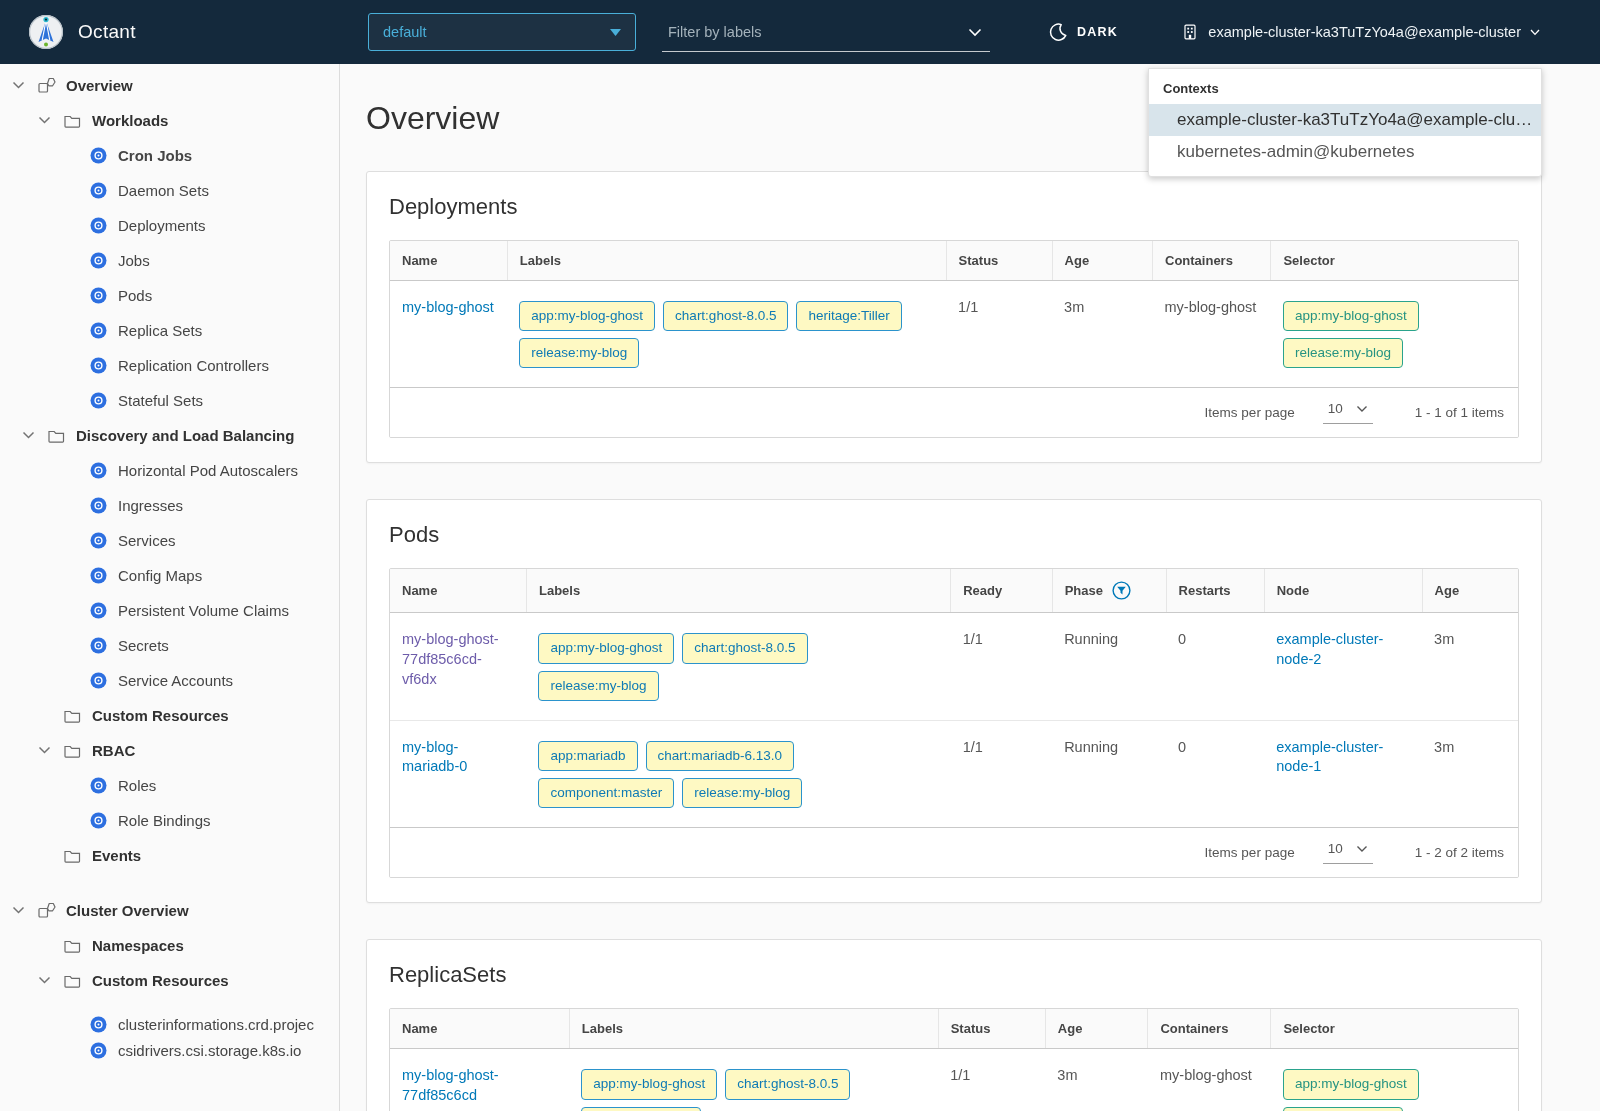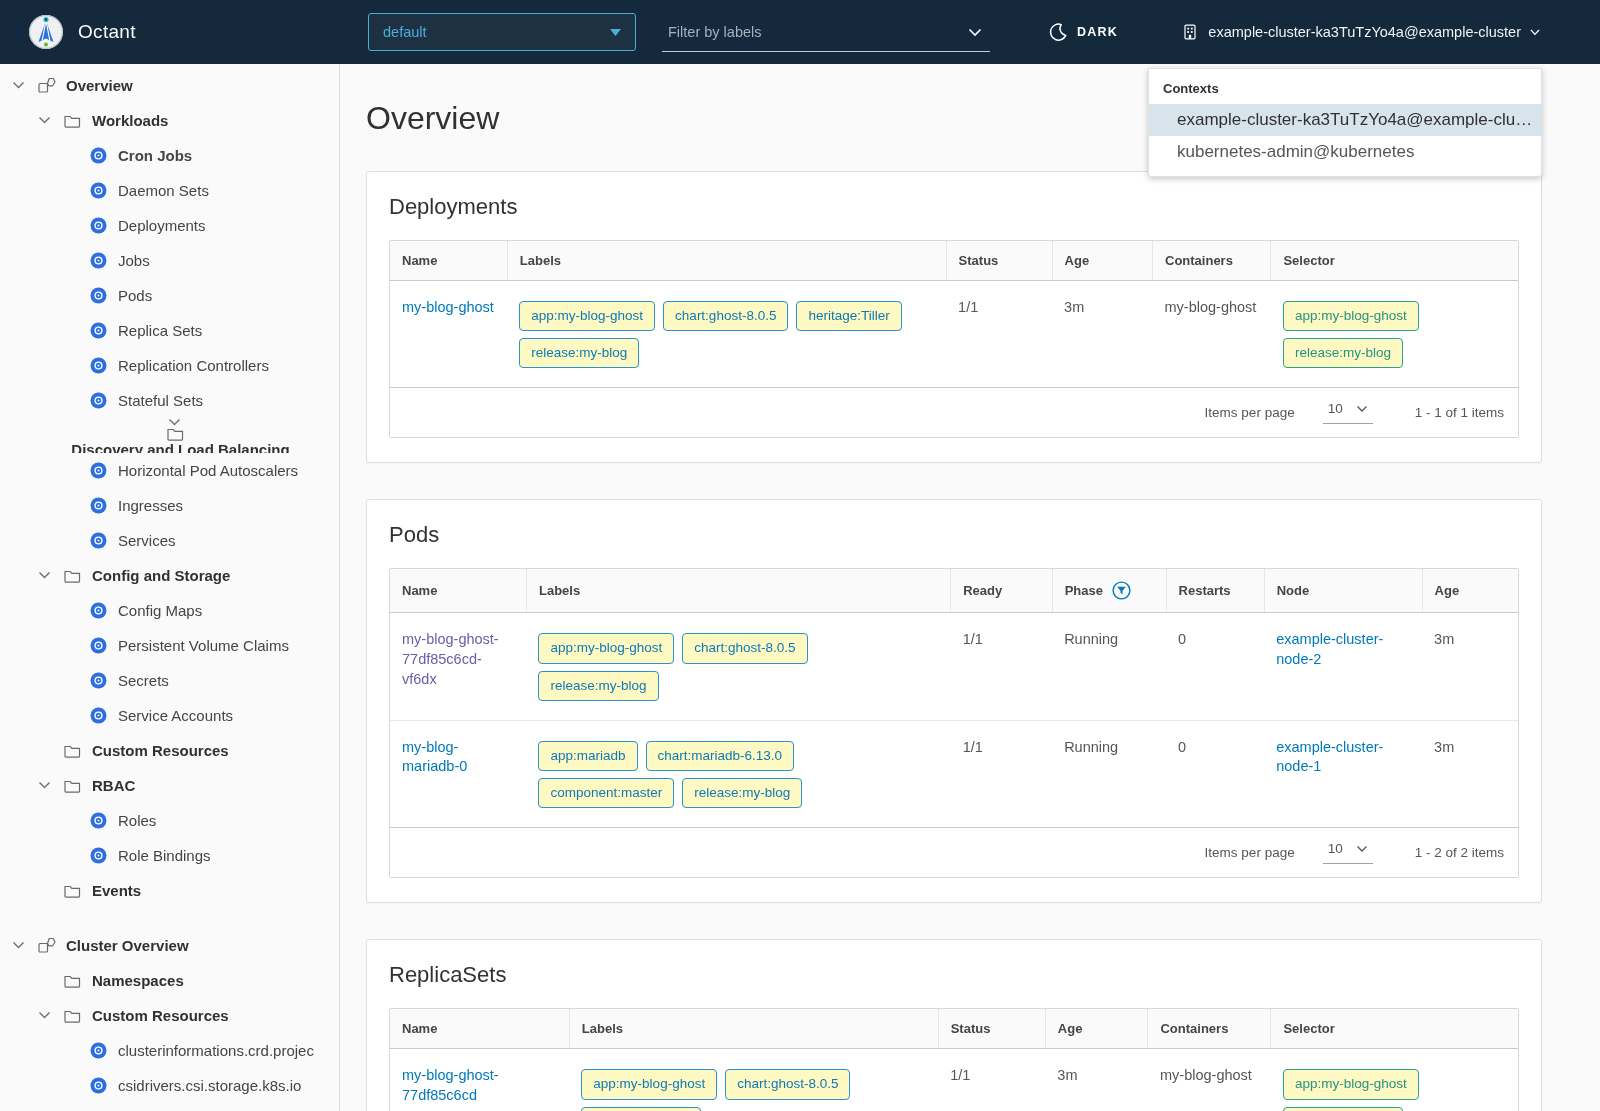--- a/index.html
+++ b/index.html
@@ -238,21 +238,21 @@
       <span class="chev"></span>
       <span class="sicon">
         <svg width="17" height="17" viewBox="0 0 17 17">
           <circle cx="8.5" cy="8.5" r="8" fill="#2d6fe0"></circle>
           <circle cx="8.5" cy="8.5" r="3.4" fill="none" stroke="#ffffff" stroke-width="1.4"></circle>
           <circle cx="8.5" cy="8.5" r="1" fill="#ffffff"></circle>
         </svg>
       </span>
       <span class="lbl">Stateful Sets</span>
     </div>
-    <div class="side-row bold" style="padding-left: 22px; flex-direction: column;">
+    <div class="side-row bold" style="padding-left: 22px;">
       <span class="chev">
         <svg width="13" height="9" viewBox="0 0 13 9">
           <polyline points="1.5,1.5 6.5,6.5 11.5,1.5" fill="none" stroke="#737373" stroke-width="1.5"></polyline>
         </svg>
       </span>
       <span class="sicon">
         <svg width="17" height="14" viewBox="0 0 17 14">
           <path d="M1 2.5 h5.2 l1.6 1.8 h7.7 v8 a0.8 0.8 0 0 1 -0.8 0.8 h-12.9 a0.8 0.8 0 0 1 -0.8 -0.8 Z" fill="none" stroke="#6a6a6a" stroke-width="1.2"></path>
         </svg>
       </span>
@@ -283,168 +283,155 @@
     <div class="side-row" style="padding-left: 64px;">
       <span class="chev"></span>
       <span class="sicon">
         <svg width="17" height="17" viewBox="0 0 17 17">
           <circle cx="8.5" cy="8.5" r="8" fill="#2d6fe0"></circle>
           <circle cx="8.5" cy="8.5" r="3.4" fill="none" stroke="#ffffff" stroke-width="1.4"></circle>
           <circle cx="8.5" cy="8.5" r="1" fill="#ffffff"></circle>
         </svg>
       </span>
       <span class="lbl">Services</span>
+    </div>
+    <div class="side-row" style="padding-left: 64px;">
+      <span class="chev"></span>
+      <span class="sicon">
+        <svg width="17" height="17" viewBox="0 0 17 17">
+          <circle cx="8.5" cy="8.5" r="8" fill="#2d6fe0"></circle>
+          <circle cx="8.5" cy="8.5" r="3.4" fill="none" stroke="#ffffff" stroke-width="1.4"></circle>
+          <circle cx="8.5" cy="8.5" r="1" fill="#ffffff"></circle>
+        </svg>
+      </span>
+      <span class="lbl">Config Maps</span>
+    </div>
+    <div class="side-row" style="padding-left: 64px;">
+      <span class="chev"></span>
+      <span class="sicon">
+        <svg width="17" height="17" viewBox="0 0 17 17">
+          <circle cx="8.5" cy="8.5" r="8" fill="#2d6fe0"></circle>
+          <circle cx="8.5" cy="8.5" r="3.4" fill="none" stroke="#ffffff" stroke-width="1.4"></circle>
+          <circle cx="8.5" cy="8.5" r="1" fill="#ffffff"></circle>
+        </svg>
+      </span>
+      <span class="lbl">Persistent Volume Claims</span>
+    </div>
+    <div class="side-row" style="padding-left: 64px;">
+      <span class="chev"></span>
+      <span class="sicon">
+        <svg width="17" height="17" viewBox="0 0 17 17">
+          <circle cx="8.5" cy="8.5" r="8" fill="#2d6fe0"></circle>
+          <circle cx="8.5" cy="8.5" r="3.4" fill="none" stroke="#ffffff" stroke-width="1.4"></circle>
+          <circle cx="8.5" cy="8.5" r="1" fill="#ffffff"></circle>
+        </svg>
+      </span>
+      <span class="lbl">Secrets</span>
+    </div>
+    <div class="side-row" style="padding-left: 64px;">
+      <span class="chev"></span>
+      <span class="sicon">
+        <svg width="17" height="17" viewBox="0 0 17 17">
+          <circle cx="8.5" cy="8.5" r="8" fill="#2d6fe0"></circle>
+          <circle cx="8.5" cy="8.5" r="3.4" fill="none" stroke="#ffffff" stroke-width="1.4"></circle>
+          <circle cx="8.5" cy="8.5" r="1" fill="#ffffff"></circle>
+        </svg>
+      </span>
+      <span class="lbl">Service Accounts</span>
+    </div>
+    <div class="side-row bold" style="padding-left: 38px;">
+      <span class="chev"></span>
+      <span class="sicon">
+        <svg width="17" height="14" viewBox="0 0 17 14">
+          <path d="M1 2.5 h5.2 l1.6 1.8 h7.7 v8 a0.8 0.8 0 0 1 -0.8 0.8 h-12.9 a0.8 0.8 0 0 1 -0.8 -0.8 Z" fill="none" stroke="#6a6a6a" stroke-width="1.2"></path>
+        </svg>
+      </span>
+      <span class="lbl">Custom Resources</span>
     </div>
     <div class="side-row bold" style="padding-left: 38px;">
       <span class="chev">
         <svg width="13" height="9" viewBox="0 0 13 9">
           <polyline points="1.5,1.5 6.5,6.5 11.5,1.5" fill="none" stroke="#737373" stroke-width="1.5"></polyline>
         </svg>
       </span>
       <span class="sicon">
         <svg width="17" height="14" viewBox="0 0 17 14">
           <path d="M1 2.5 h5.2 l1.6 1.8 h7.7 v8 a0.8 0.8 0 0 1 -0.8 0.8 h-12.9 a0.8 0.8 0 0 1 -0.8 -0.8 Z" fill="none" stroke="#6a6a6a" stroke-width="1.2"></path>
         </svg>
       </span>
-      <span class="lbl">Config and Storage</span>
-    </div>
-    <div class="side-row" style="padding-left: 64px;">
-      <span class="chev"></span>
-      <span class="sicon">
-        <svg width="17" height="17" viewBox="0 0 17 17">
-          <circle cx="8.5" cy="8.5" r="8" fill="#2d6fe0"></circle>
-          <circle cx="8.5" cy="8.5" r="3.4" fill="none" stroke="#ffffff" stroke-width="1.4"></circle>
-          <circle cx="8.5" cy="8.5" r="1" fill="#ffffff"></circle>
-        </svg>
-      </span>
-      <span class="lbl">Config Maps</span>
-    </div>
-    <div class="side-row" style="padding-left: 64px;">
-      <span class="chev"></span>
-      <span class="sicon">
-        <svg width="17" height="17" viewBox="0 0 17 17">
-          <circle cx="8.5" cy="8.5" r="8" fill="#2d6fe0"></circle>
-          <circle cx="8.5" cy="8.5" r="3.4" fill="none" stroke="#ffffff" stroke-width="1.4"></circle>
-          <circle cx="8.5" cy="8.5" r="1" fill="#ffffff"></circle>
-        </svg>
-      </span>
-      <span class="lbl">Persistent Volume Claims</span>
-    </div>
-    <div class="side-row" style="padding-left: 64px;">
-      <span class="chev"></span>
-      <span class="sicon">
-        <svg width="17" height="17" viewBox="0 0 17 17">
-          <circle cx="8.5" cy="8.5" r="8" fill="#2d6fe0"></circle>
-          <circle cx="8.5" cy="8.5" r="3.4" fill="none" stroke="#ffffff" stroke-width="1.4"></circle>
-          <circle cx="8.5" cy="8.5" r="1" fill="#ffffff"></circle>
-        </svg>
-      </span>
-      <span class="lbl">Secrets</span>
-    </div>
-    <div class="side-row" style="padding-left: 64px;">
-      <span class="chev"></span>
-      <span class="sicon">
-        <svg width="17" height="17" viewBox="0 0 17 17">
-          <circle cx="8.5" cy="8.5" r="8" fill="#2d6fe0"></circle>
-          <circle cx="8.5" cy="8.5" r="3.4" fill="none" stroke="#ffffff" stroke-width="1.4"></circle>
-          <circle cx="8.5" cy="8.5" r="1" fill="#ffffff"></circle>
-        </svg>
-      </span>
-      <span class="lbl">Service Accounts</span>
+      <span class="lbl">RBAC</span>
+    </div>
+    <div class="side-row" style="padding-left: 64px;">
+      <span class="chev"></span>
+      <span class="sicon">
+        <svg width="17" height="17" viewBox="0 0 17 17">
+          <circle cx="8.5" cy="8.5" r="8" fill="#2d6fe0"></circle>
+          <circle cx="8.5" cy="8.5" r="3.4" fill="none" stroke="#ffffff" stroke-width="1.4"></circle>
+          <circle cx="8.5" cy="8.5" r="1" fill="#ffffff"></circle>
+        </svg>
+      </span>
+      <span class="lbl">Roles</span>
+    </div>
+    <div class="side-row" style="padding-left: 64px;">
+      <span class="chev"></span>
+      <span class="sicon">
+        <svg width="17" height="17" viewBox="0 0 17 17">
+          <circle cx="8.5" cy="8.5" r="8" fill="#2d6fe0"></circle>
+          <circle cx="8.5" cy="8.5" r="3.4" fill="none" stroke="#ffffff" stroke-width="1.4"></circle>
+          <circle cx="8.5" cy="8.5" r="1" fill="#ffffff"></circle>
+        </svg>
+      </span>
+      <span class="lbl">Role Bindings</span>
     </div>
     <div class="side-row bold" style="padding-left: 38px;">
       <span class="chev"></span>
       <span class="sicon">
         <svg width="17" height="14" viewBox="0 0 17 14">
           <path d="M1 2.5 h5.2 l1.6 1.8 h7.7 v8 a0.8 0.8 0 0 1 -0.8 0.8 h-12.9 a0.8 0.8 0 0 1 -0.8 -0.8 Z" fill="none" stroke="#6a6a6a" stroke-width="1.2"></path>
         </svg>
       </span>
-      <span class="lbl">Custom Resources</span>
+      <span class="lbl">Events</span>
+    </div>
+    <div class="side-row bold gap-before" style="padding-left: 12px;">
+      <span class="chev">
+        <svg width="13" height="9" viewBox="0 0 13 9">
+          <polyline points="1.5,1.5 6.5,6.5 11.5,1.5" fill="none" stroke="#737373" stroke-width="1.5"></polyline>
+        </svg>
+      </span>
+      <span class="sicon">
+        <svg width="18" height="17" viewBox="0 0 18 17">
+          <rect x="1" y="6.5" width="8.5" height="8.5" rx="1" fill="none" stroke="#6a6a6a" stroke-width="1.2"></rect>
+          <path d="M9.5 6.5 L11.2 1.5 L15.3 1.5 L17 5 L14.6 8.8 L10.8 8.8 Z" fill="none" stroke="#6a6a6a" stroke-width="1.2" stroke-linejoin="round"></path>
+        </svg>
+      </span>
+      <span class="lbl">Cluster Overview</span>
+    </div>
+    <div class="side-row bold" style="padding-left: 38px;">
+      <span class="chev"></span>
+      <span class="sicon">
+        <svg width="17" height="14" viewBox="0 0 17 14">
+          <path d="M1 2.5 h5.2 l1.6 1.8 h7.7 v8 a0.8 0.8 0 0 1 -0.8 0.8 h-12.9 a0.8 0.8 0 0 1 -0.8 -0.8 Z" fill="none" stroke="#6a6a6a" stroke-width="1.2"></path>
+        </svg>
+      </span>
+      <span class="lbl">Namespaces</span>
     </div>
     <div class="side-row bold" style="padding-left: 38px;">
       <span class="chev">
         <svg width="13" height="9" viewBox="0 0 13 9">
           <polyline points="1.5,1.5 6.5,6.5 11.5,1.5" fill="none" stroke="#737373" stroke-width="1.5"></polyline>
         </svg>
       </span>
       <span class="sicon">
         <svg width="17" height="14" viewBox="0 0 17 14">
           <path d="M1 2.5 h5.2 l1.6 1.8 h7.7 v8 a0.8 0.8 0 0 1 -0.8 0.8 h-12.9 a0.8 0.8 0 0 1 -0.8 -0.8 Z" fill="none" stroke="#6a6a6a" stroke-width="1.2"></path>
         </svg>
       </span>
-      <span class="lbl">RBAC</span>
-    </div>
-    <div class="side-row" style="padding-left: 64px;">
-      <span class="chev"></span>
-      <span class="sicon">
-        <svg width="17" height="17" viewBox="0 0 17 17">
-          <circle cx="8.5" cy="8.5" r="8" fill="#2d6fe0"></circle>
-          <circle cx="8.5" cy="8.5" r="3.4" fill="none" stroke="#ffffff" stroke-width="1.4"></circle>
-          <circle cx="8.5" cy="8.5" r="1" fill="#ffffff"></circle>
-        </svg>
-      </span>
-      <span class="lbl">Roles</span>
-    </div>
-    <div class="side-row" style="padding-left: 64px;">
-      <span class="chev"></span>
-      <span class="sicon">
-        <svg width="17" height="17" viewBox="0 0 17 17">
-          <circle cx="8.5" cy="8.5" r="8" fill="#2d6fe0"></circle>
-          <circle cx="8.5" cy="8.5" r="3.4" fill="none" stroke="#ffffff" stroke-width="1.4"></circle>
-          <circle cx="8.5" cy="8.5" r="1" fill="#ffffff"></circle>
-        </svg>
-      </span>
-      <span class="lbl">Role Bindings</span>
-    </div>
-    <div class="side-row bold" style="padding-left: 38px;">
-      <span class="chev"></span>
-      <span class="sicon">
-        <svg width="17" height="14" viewBox="0 0 17 14">
-          <path d="M1 2.5 h5.2 l1.6 1.8 h7.7 v8 a0.8 0.8 0 0 1 -0.8 0.8 h-12.9 a0.8 0.8 0 0 1 -0.8 -0.8 Z" fill="none" stroke="#6a6a6a" stroke-width="1.2"></path>
-        </svg>
-      </span>
-      <span class="lbl">Events</span>
-    </div>
-    <div class="side-row bold gap-before" style="padding-left: 12px;">
-      <span class="chev">
-        <svg width="13" height="9" viewBox="0 0 13 9">
-          <polyline points="1.5,1.5 6.5,6.5 11.5,1.5" fill="none" stroke="#737373" stroke-width="1.5"></polyline>
-        </svg>
-      </span>
-      <span class="sicon">
-        <svg width="18" height="17" viewBox="0 0 18 17">
-          <rect x="1" y="6.5" width="8.5" height="8.5" rx="1" fill="none" stroke="#6a6a6a" stroke-width="1.2"></rect>
-          <path d="M9.5 6.5 L11.2 1.5 L15.3 1.5 L17 5 L14.6 8.8 L10.8 8.8 Z" fill="none" stroke="#6a6a6a" stroke-width="1.2" stroke-linejoin="round"></path>
-        </svg>
-      </span>
-      <span class="lbl">Cluster Overview</span>
-    </div>
-    <div class="side-row bold" style="padding-left: 38px;">
-      <span class="chev"></span>
-      <span class="sicon">
-        <svg width="17" height="14" viewBox="0 0 17 14">
-          <path d="M1 2.5 h5.2 l1.6 1.8 h7.7 v8 a0.8 0.8 0 0 1 -0.8 0.8 h-12.9 a0.8 0.8 0 0 1 -0.8 -0.8 Z" fill="none" stroke="#6a6a6a" stroke-width="1.2"></path>
-        </svg>
-      </span>
-      <span class="lbl">Namespaces</span>
-    </div>
-    <div class="side-row bold" style="padding-left: 38px;">
-      <span class="chev">
-        <svg width="13" height="9" viewBox="0 0 13 9">
-          <polyline points="1.5,1.5 6.5,6.5 11.5,1.5" fill="none" stroke="#737373" stroke-width="1.5"></polyline>
-        </svg>
-      </span>
-      <span class="sicon">
-        <svg width="17" height="14" viewBox="0 0 17 14">
-          <path d="M1 2.5 h5.2 l1.6 1.8 h7.7 v8 a0.8 0.8 0 0 1 -0.8 0.8 h-12.9 a0.8 0.8 0 0 1 -0.8 -0.8 Z" fill="none" stroke="#6a6a6a" stroke-width="1.2"></path>
-        </svg>
-      </span>
       <span class="lbl">Custom Resources</span>
     </div>
-    <div class="side-row" style="padding-left: 64px;">
+    <div class="side-row" style="padding-left: 64px; align-items: flex-end;">
       <span class="chev"></span>
       <span class="sicon">
         <svg width="17" height="17" viewBox="0 0 17 17">
           <circle cx="8.5" cy="8.5" r="8" fill="#2d6fe0"></circle>
           <circle cx="8.5" cy="8.5" r="3.4" fill="none" stroke="#ffffff" stroke-width="1.4"></circle>
           <circle cx="8.5" cy="8.5" r="1" fill="#ffffff"></circle>
         </svg>
       </span>
       <span class="lbl">clusterinformations.crd.projec</span>
     </div>

